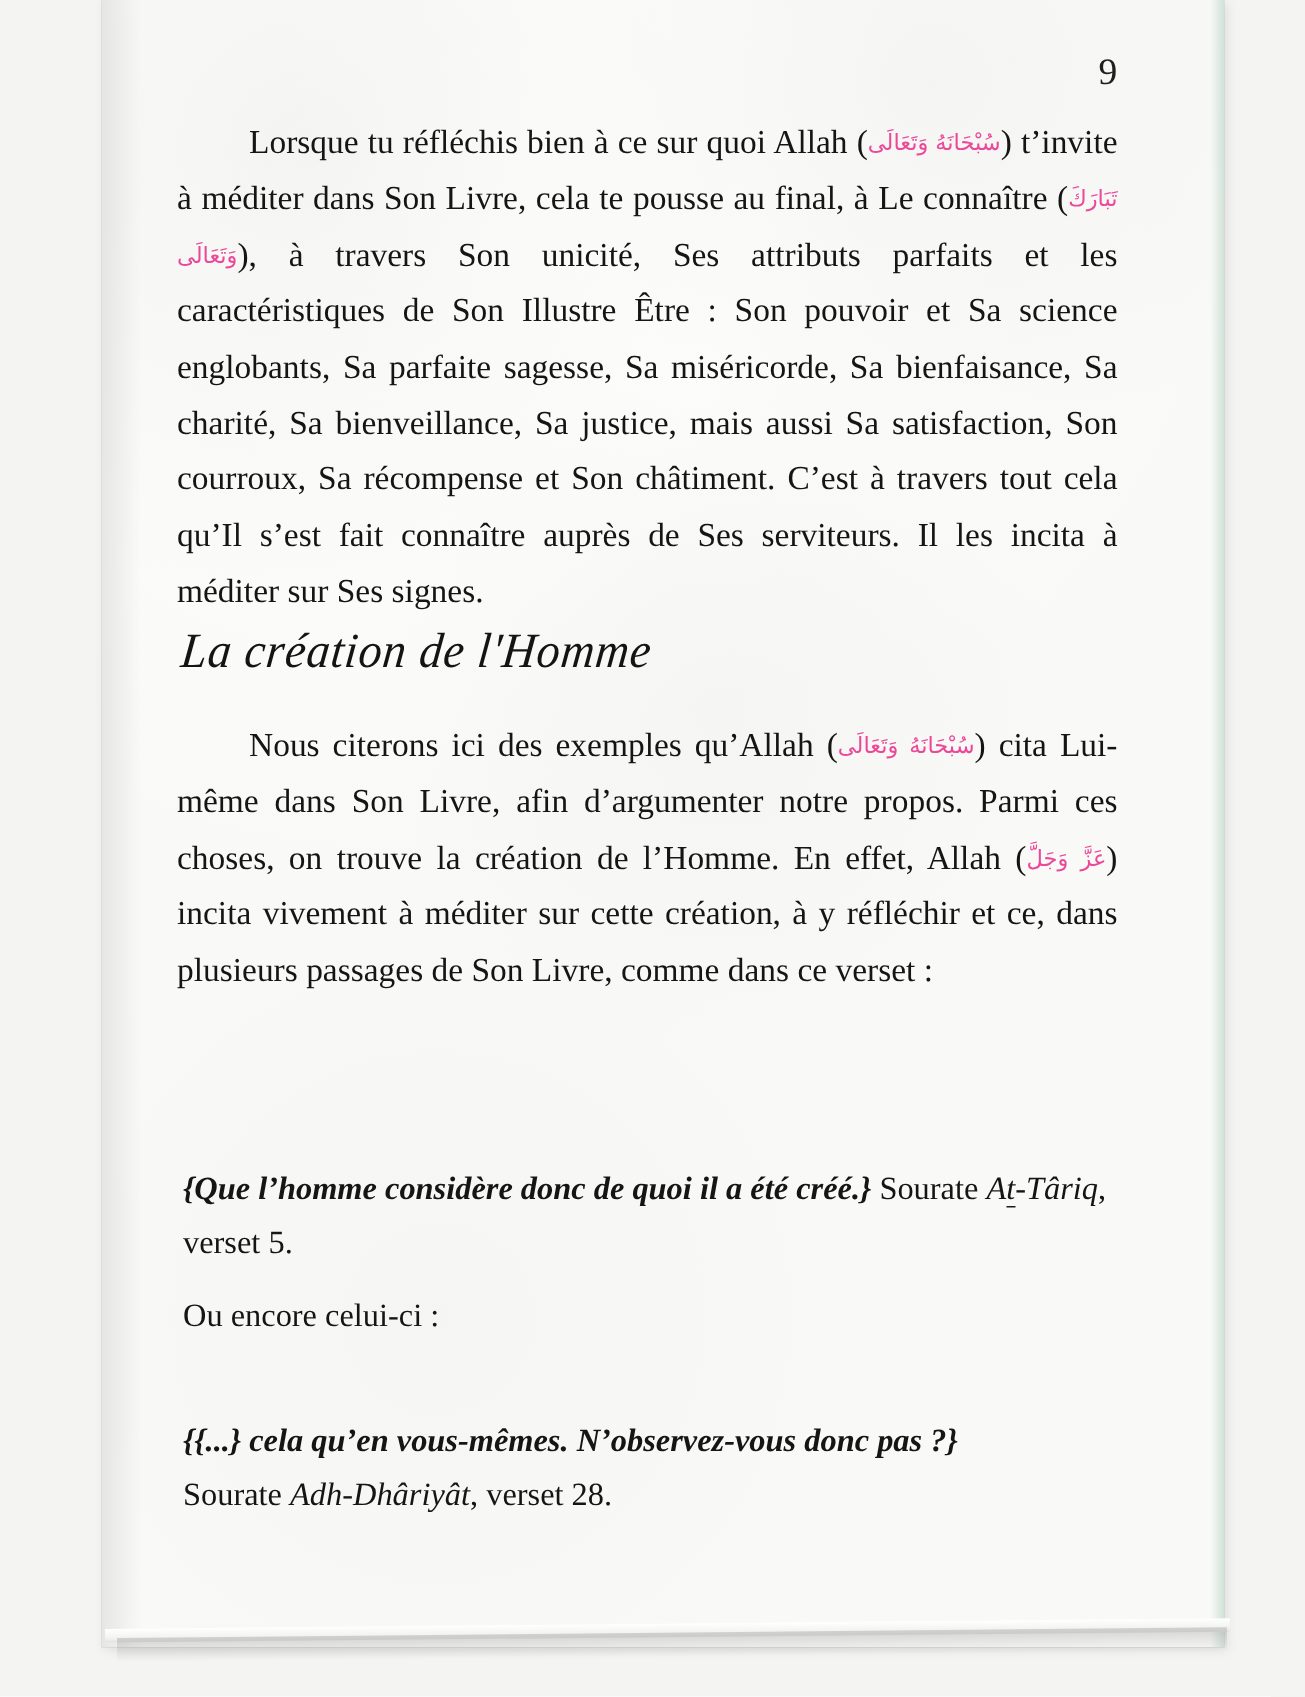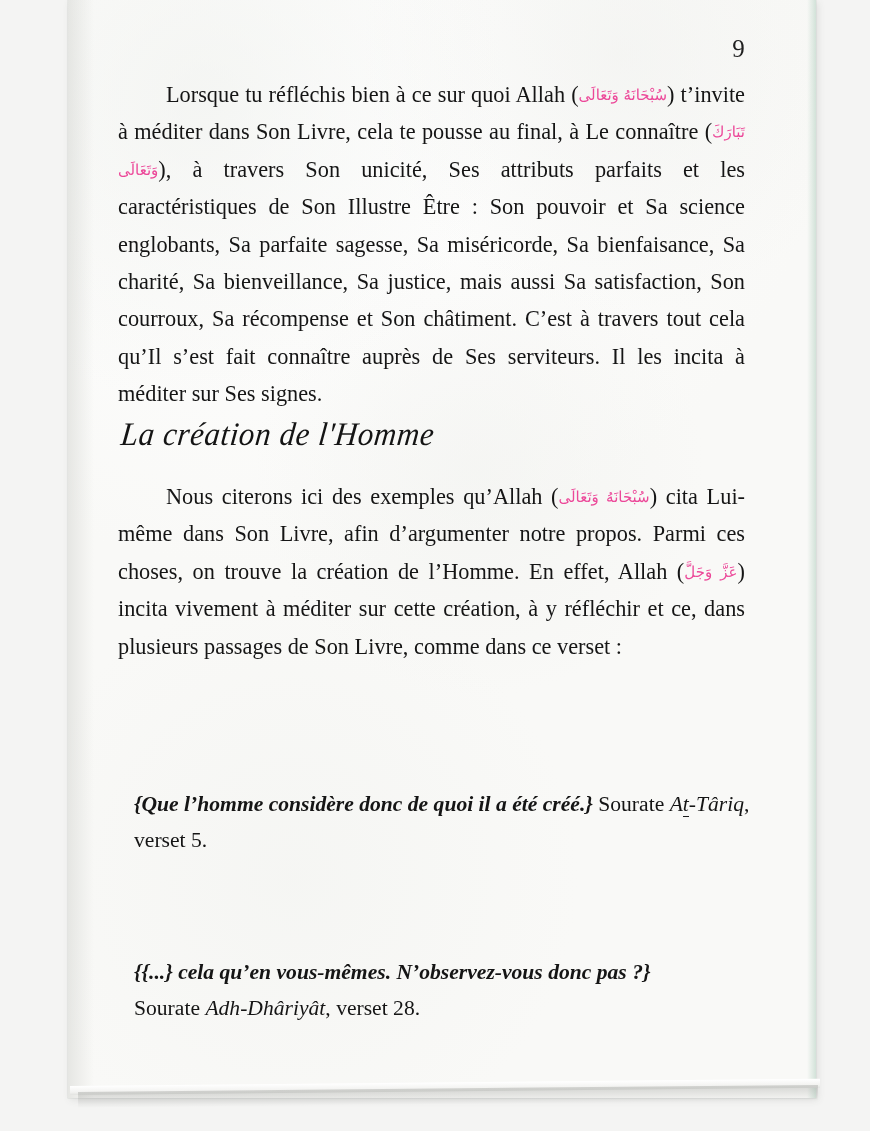--- a/index.html
+++ b/index.html
@@ -168,21 +168,21 @@
     font-size: 27px;
     vertical-align: -1px;
     padding: 0 5px;
   }
 
   
   .translation {
     position: absolute;
     left: 0;
     width: 627px;
-    margin: 16px;
+    margin: 4px;
     font-size: 21.6px;
     line-height: 36px;
     text-align: left;
     color: #151515;
   }
   .translation .quoted {
     font-style: italic;
     font-weight: 600;
   }
   .src-name { font-style: italic; }
@@ -216,18 +216,19 @@
 
   <div class="body-block" style="top: 478px;">
     <p class="para indent"><span>Nous citerons ici des exemples qu’Allah (</span><span class="honorific">سُبْحَانَهُ وَتَعَالَى</span><span>) cita Lui-même dans Son Livre, afin d’argumenter notre propos. Parmi ces choses, on trouve la création de l’Homme. En effet, Allah (</span><span class="honorific">عَزَّ وَجَلَّ</span><span>) incita vivement à méditer sur cette création, à y réfléchir et ce, dans plusieurs passages de Son Livre, comme dans ce verset :</span></p>
   </div>
 
 
   <p class="translation" style="top: 770px;"><span class="quoted">{Que l’homme considère donc de quoi il a été créé.}</span>
     <span>Sourate</span>
     <span class="src-name"><span>A</span><span class="uline-t">t</span><span>-Târiq</span></span><span>, verset 5.</span></p>
 
+  <p class="translation" style="top: 855px;">Ou encore celui-ci :</p>
 
 
   <p class="translation" style="top: 938px;"><span class="quoted">{{...} cela qu’en vous-mêmes. N’observez-vous donc pas ?}</span><br><span>Sourate</span>
     <span class="src-name">Adh-Dhâriyât</span><span>, verset 28.</span></p>
 
 </div>
 
 </body></html>

